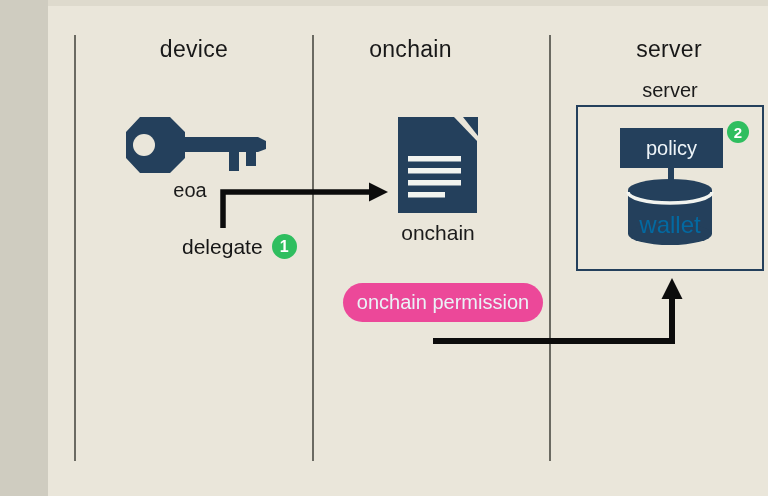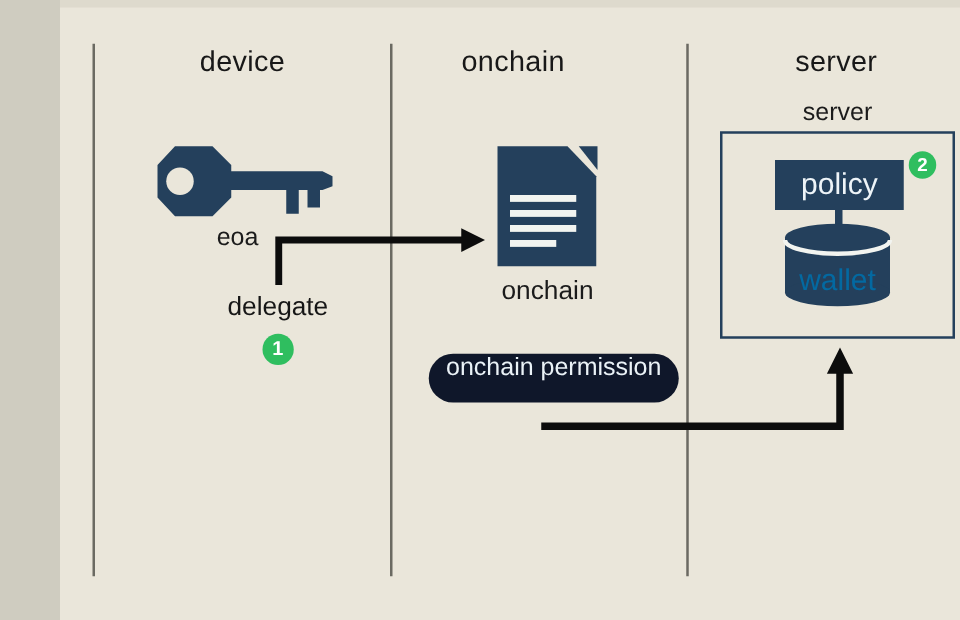--- a/index.html
+++ b/index.html
@@ -54,21 +54,20 @@
     text-align: center;
     color: #1b1b1b;
   }
   .step {
     position: absolute;
     display: flex;
     align-items: center;
     gap: 9px;
     font-size: 21px;
     color: #161616;
-    flex-direction: column;
   }
   .badge {
     display: inline-flex;
     align-items: center;
     justify-content: center;
     border-radius: 50%;
     background: #2fbe5f;
     color: #ffffff;
     font-weight: bold;
     font-size: 16px;
@@ -94,21 +93,21 @@
     top: 128px;
     width: 103px;
     height: 40px;
     background: #24405c;
     display: flex;
     align-items: center;
     justify-content: center;
   }
   .policy-box span {
     color: #eef4f8;
-    font-size: 24px;
+    font-size: 20px;
   }
   .connector {
     position: absolute;
     left: 620px;
     top: 166px;
     width: 6px;
     height: 16px;
     background: #24405c;
   }
   .wallet-label {
@@ -120,22 +119,23 @@
     color: #0369a1;
     font-size: 24px;
   }
   .pill {
     position: absolute;
     left: 295px;
     top: 283px;
     width: 200px;
     height: 39px;
     border-radius: 20px;
-    background: #0f172a;
+    background: #ec4899;
     display: flex;
+    align-items: center;
     justify-content: center;
   }
   .pill span {
     color: #eaf2f7;
     font-size: 20px;
     white-space: nowrap;
   }
   .abs-svg { position: absolute; }
   .arrows-layer {
     position: absolute;

